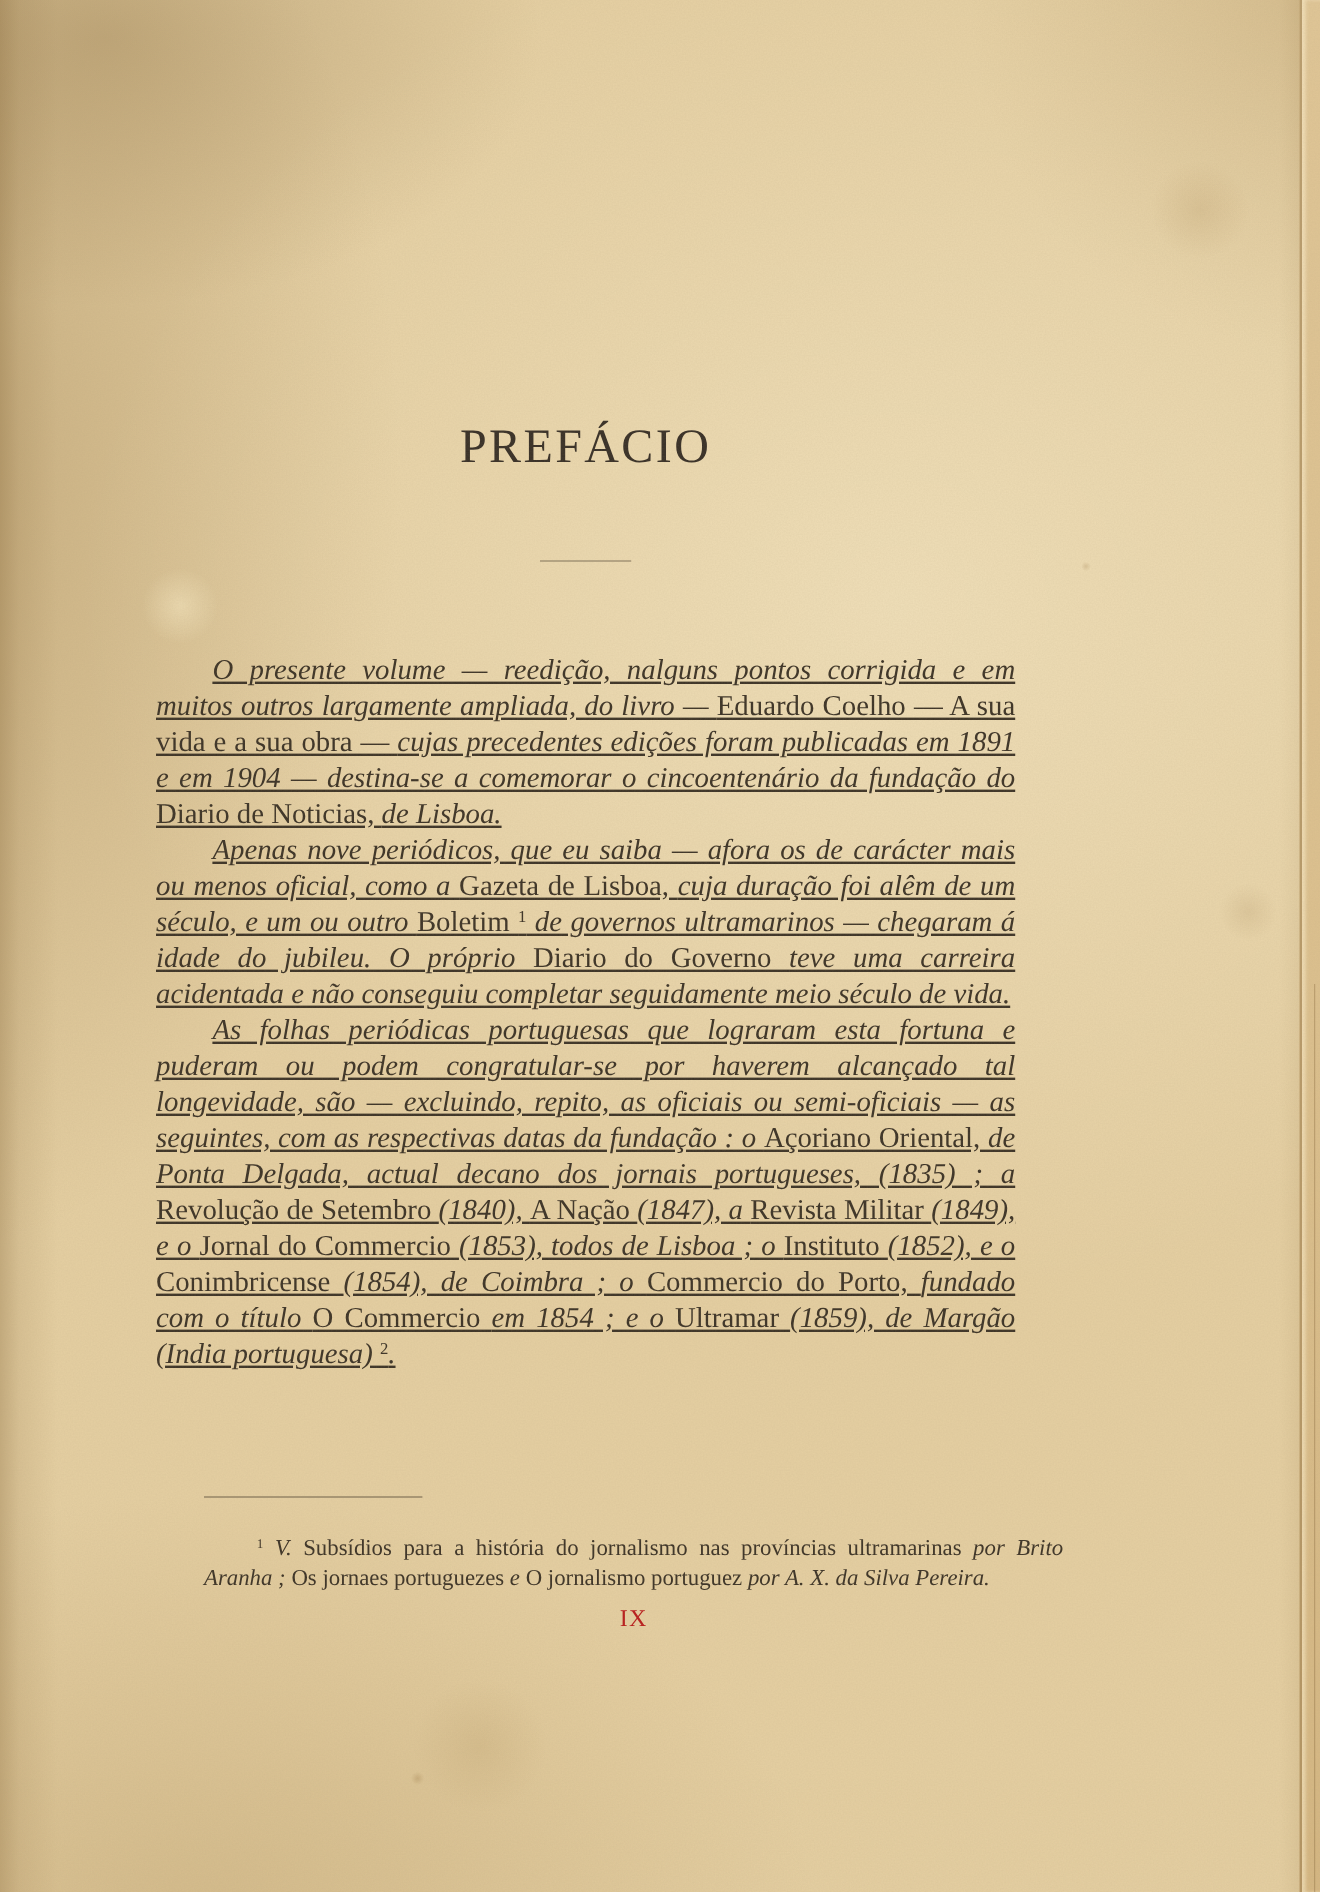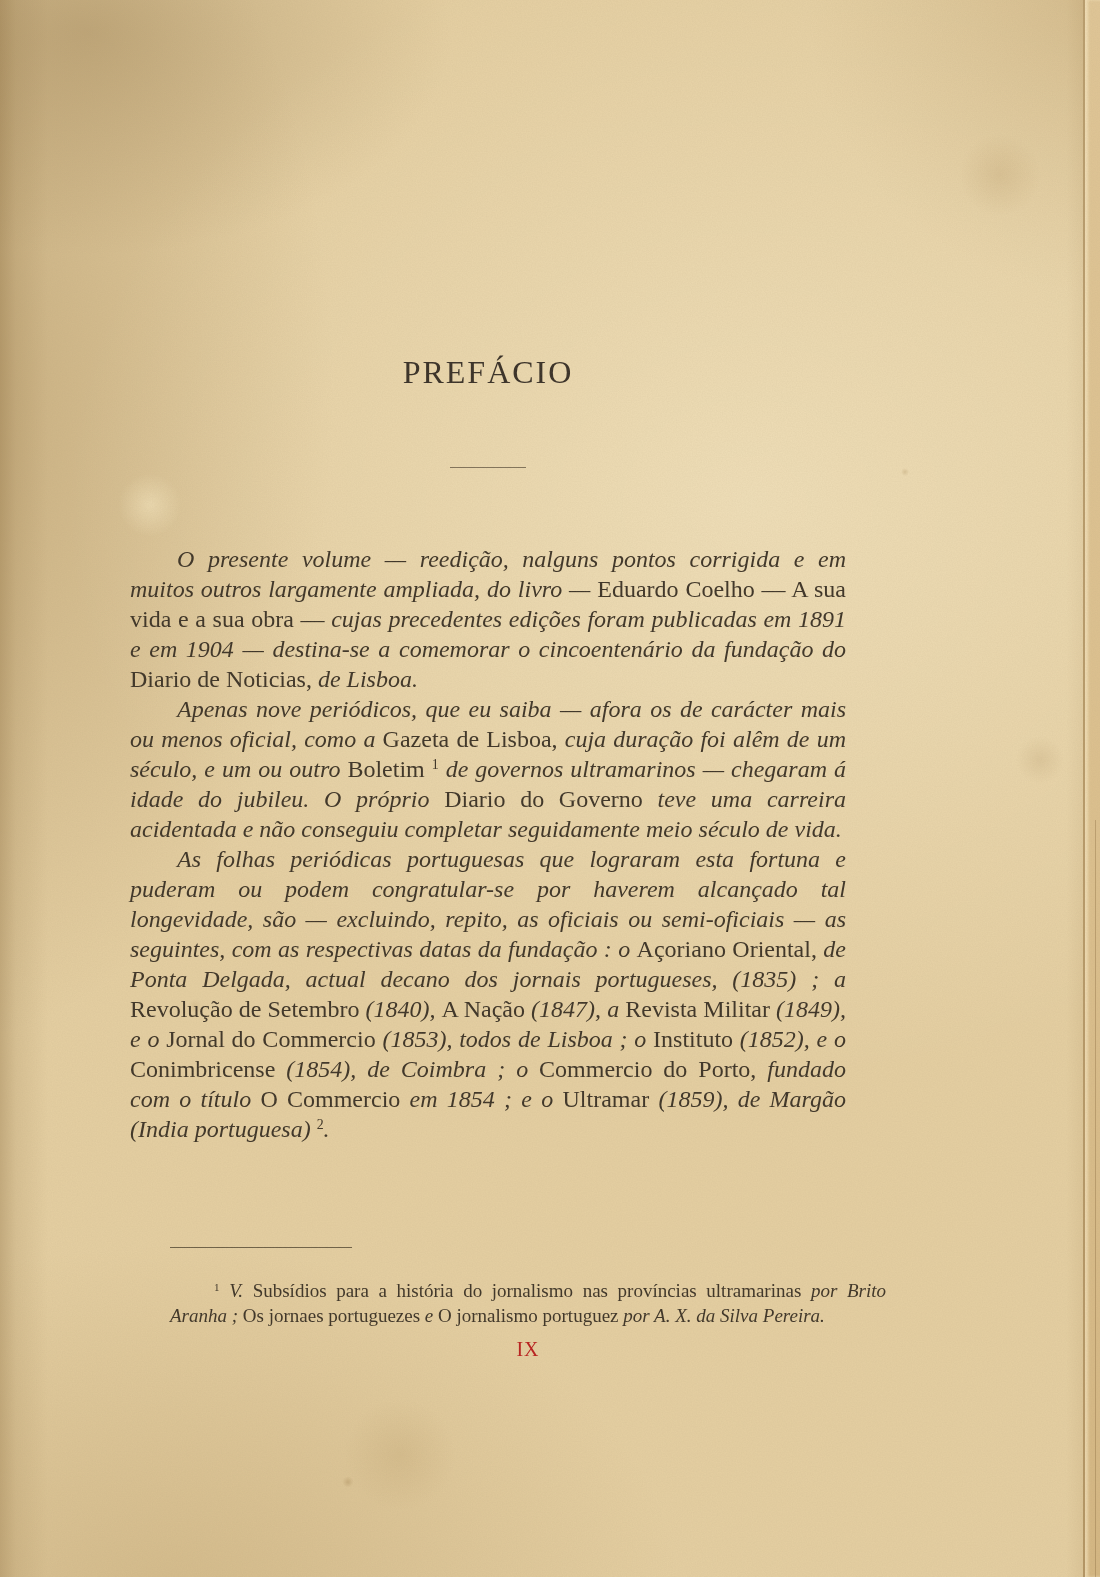--- a/index.html
+++ b/index.html
@@ -50,34 +50,35 @@
     position: absolute; top: 52%; right: 4px; bottom: 0; width: 1px;
     background: rgba(130,98,54,0.35);
   }
   .content {
     position: absolute; left: 130px; top: 0; width: 716px;
     color: #3b3226;
   }
   .title {
     margin: 352px 0 0 0;
     font-weight: normal;
-    font-size: 32px; line-height: 40px;
+    font-size: 40px; line-height: 40px;
     letter-spacing: 2px;
     text-align: center;
     color: #362e26;
   }
   .title-rule {
     width: 76px; height: 0;
     border-top: 1px solid rgba(92,79,60,0.75);
     margin: 75px auto 0 auto;
   }
   .body-text {
     margin-top: 76px;
     font-size: 24px; line-height: 30px;
     text-align: justify;
+    text-decoration: underline;
   }
   .body-text p { margin: 0; text-indent: 47px; }
   .run-i { font-style: italic; }
   .run-r { font-style: normal; }
   .run-sup {
     font-style: normal;
     font-size: 0.58em;
     vertical-align: 0.55em;
     line-height: 0;
   }

